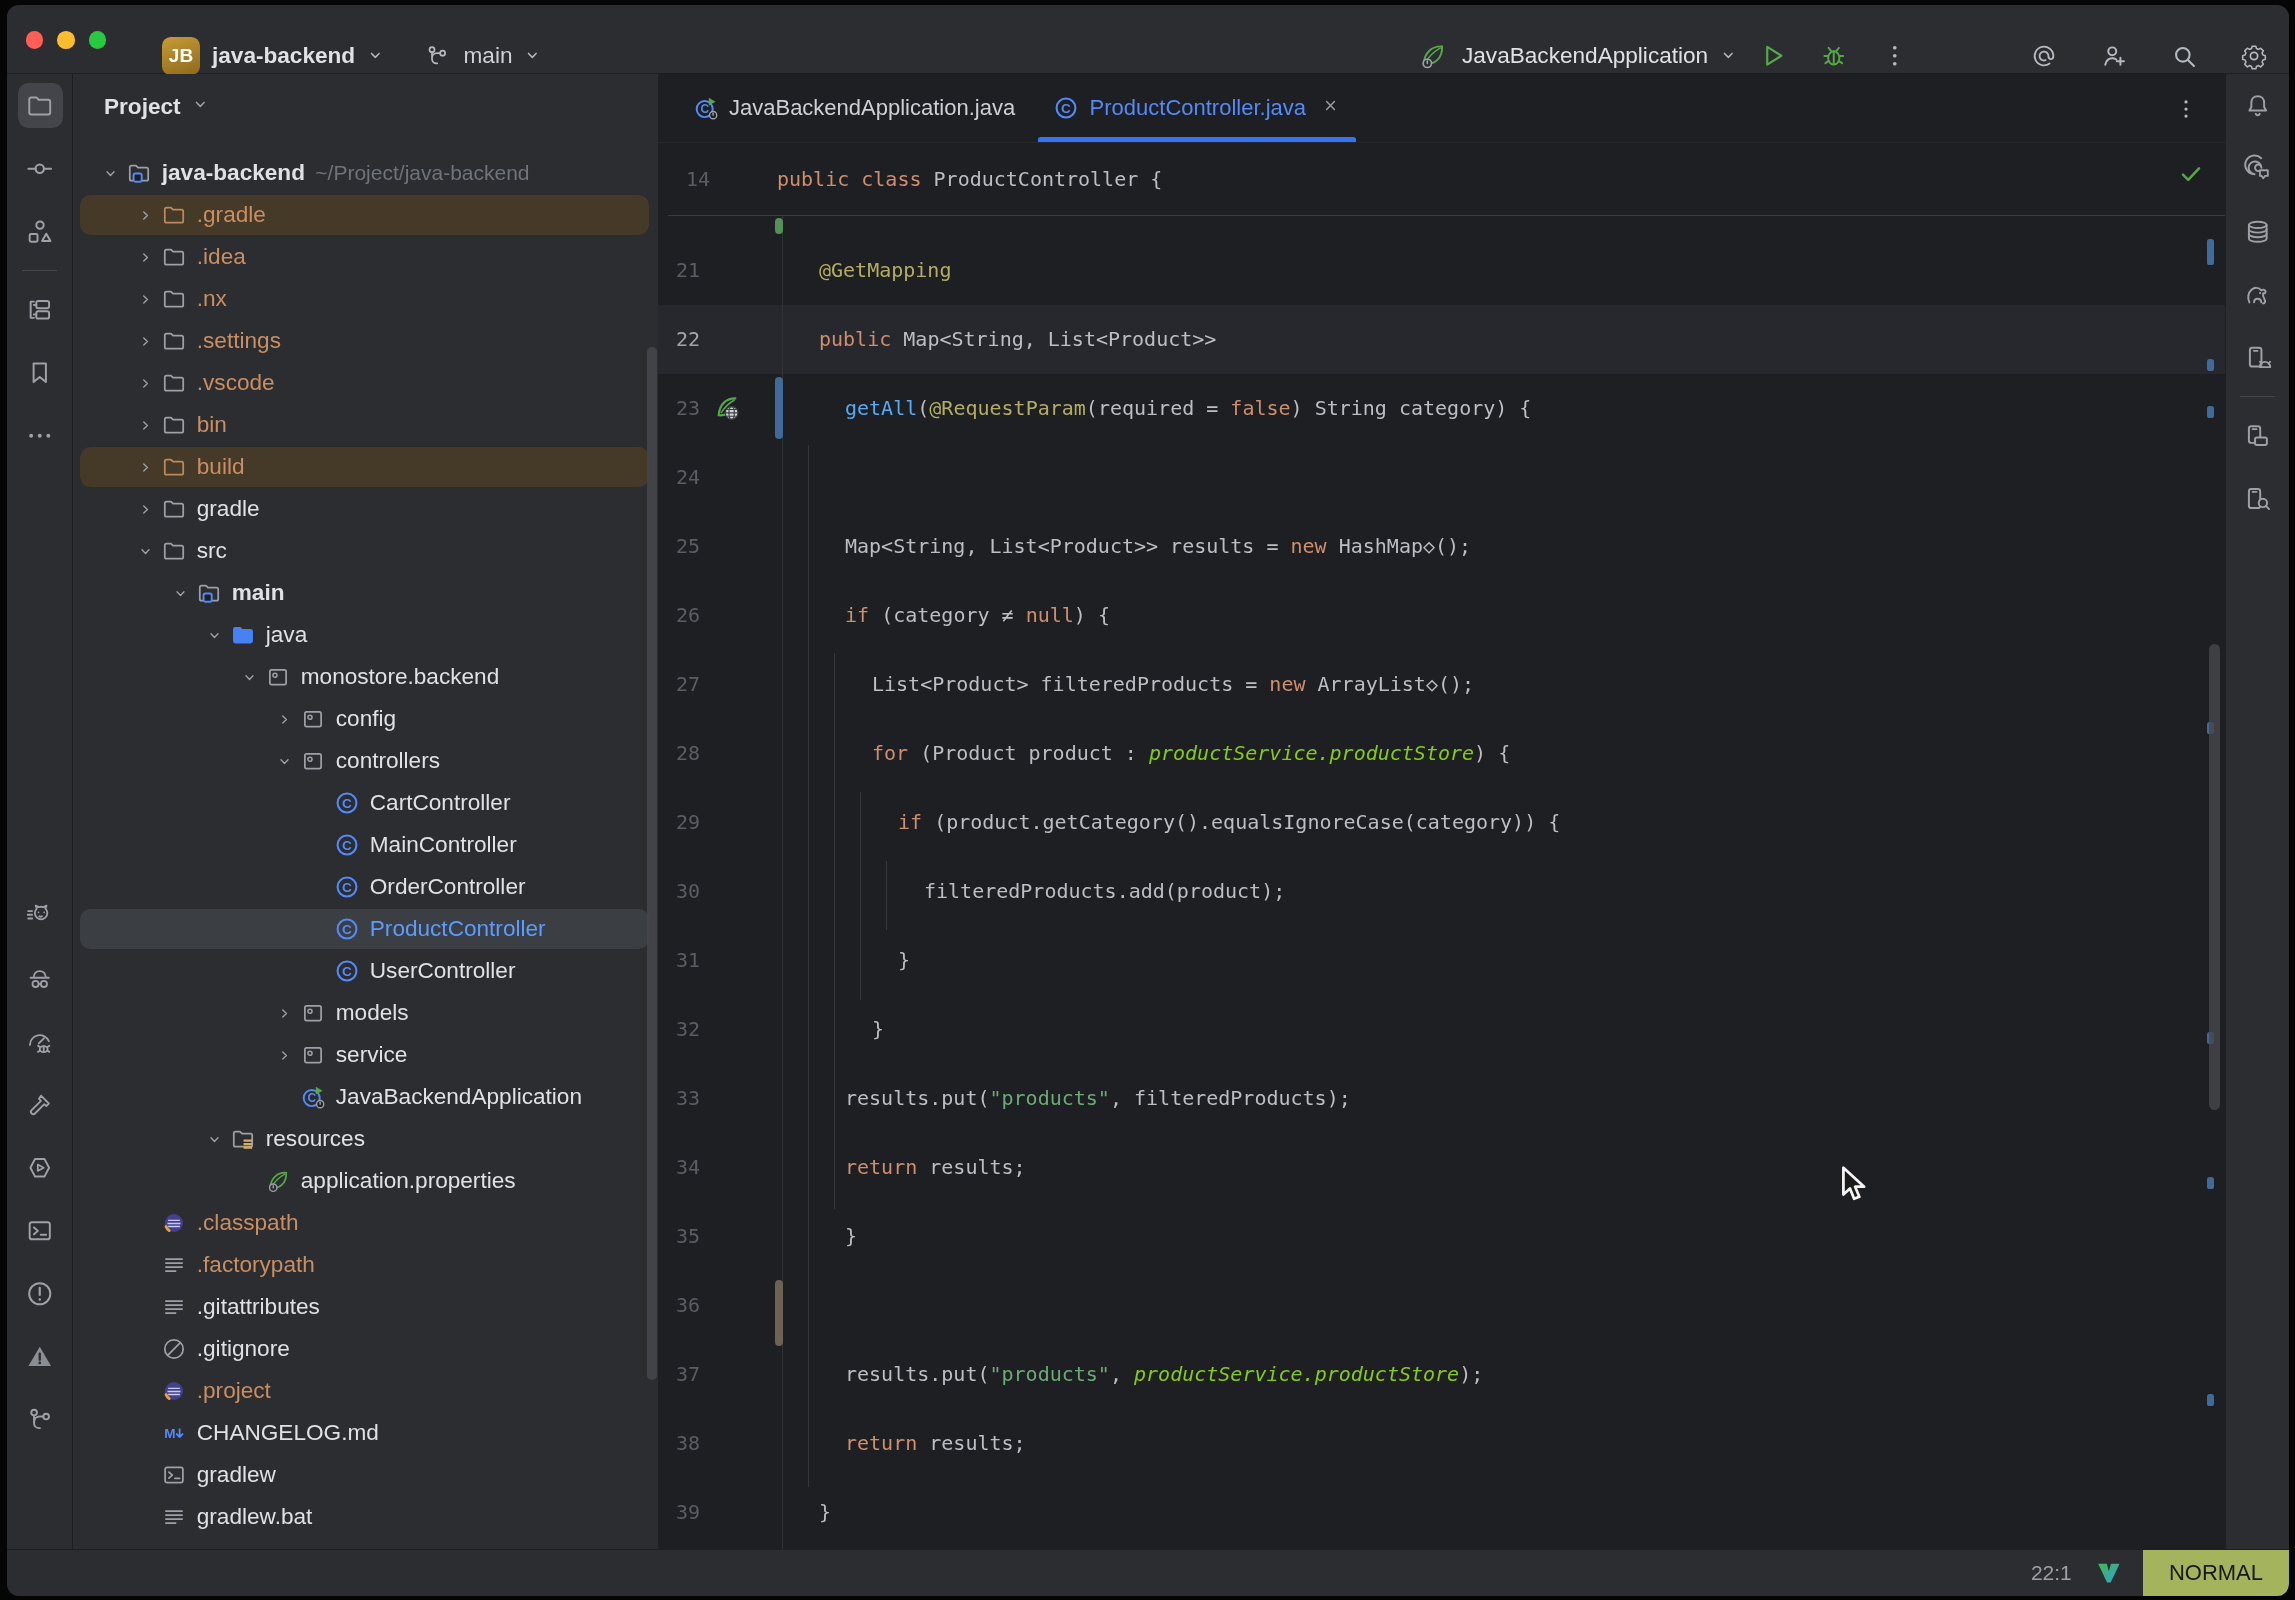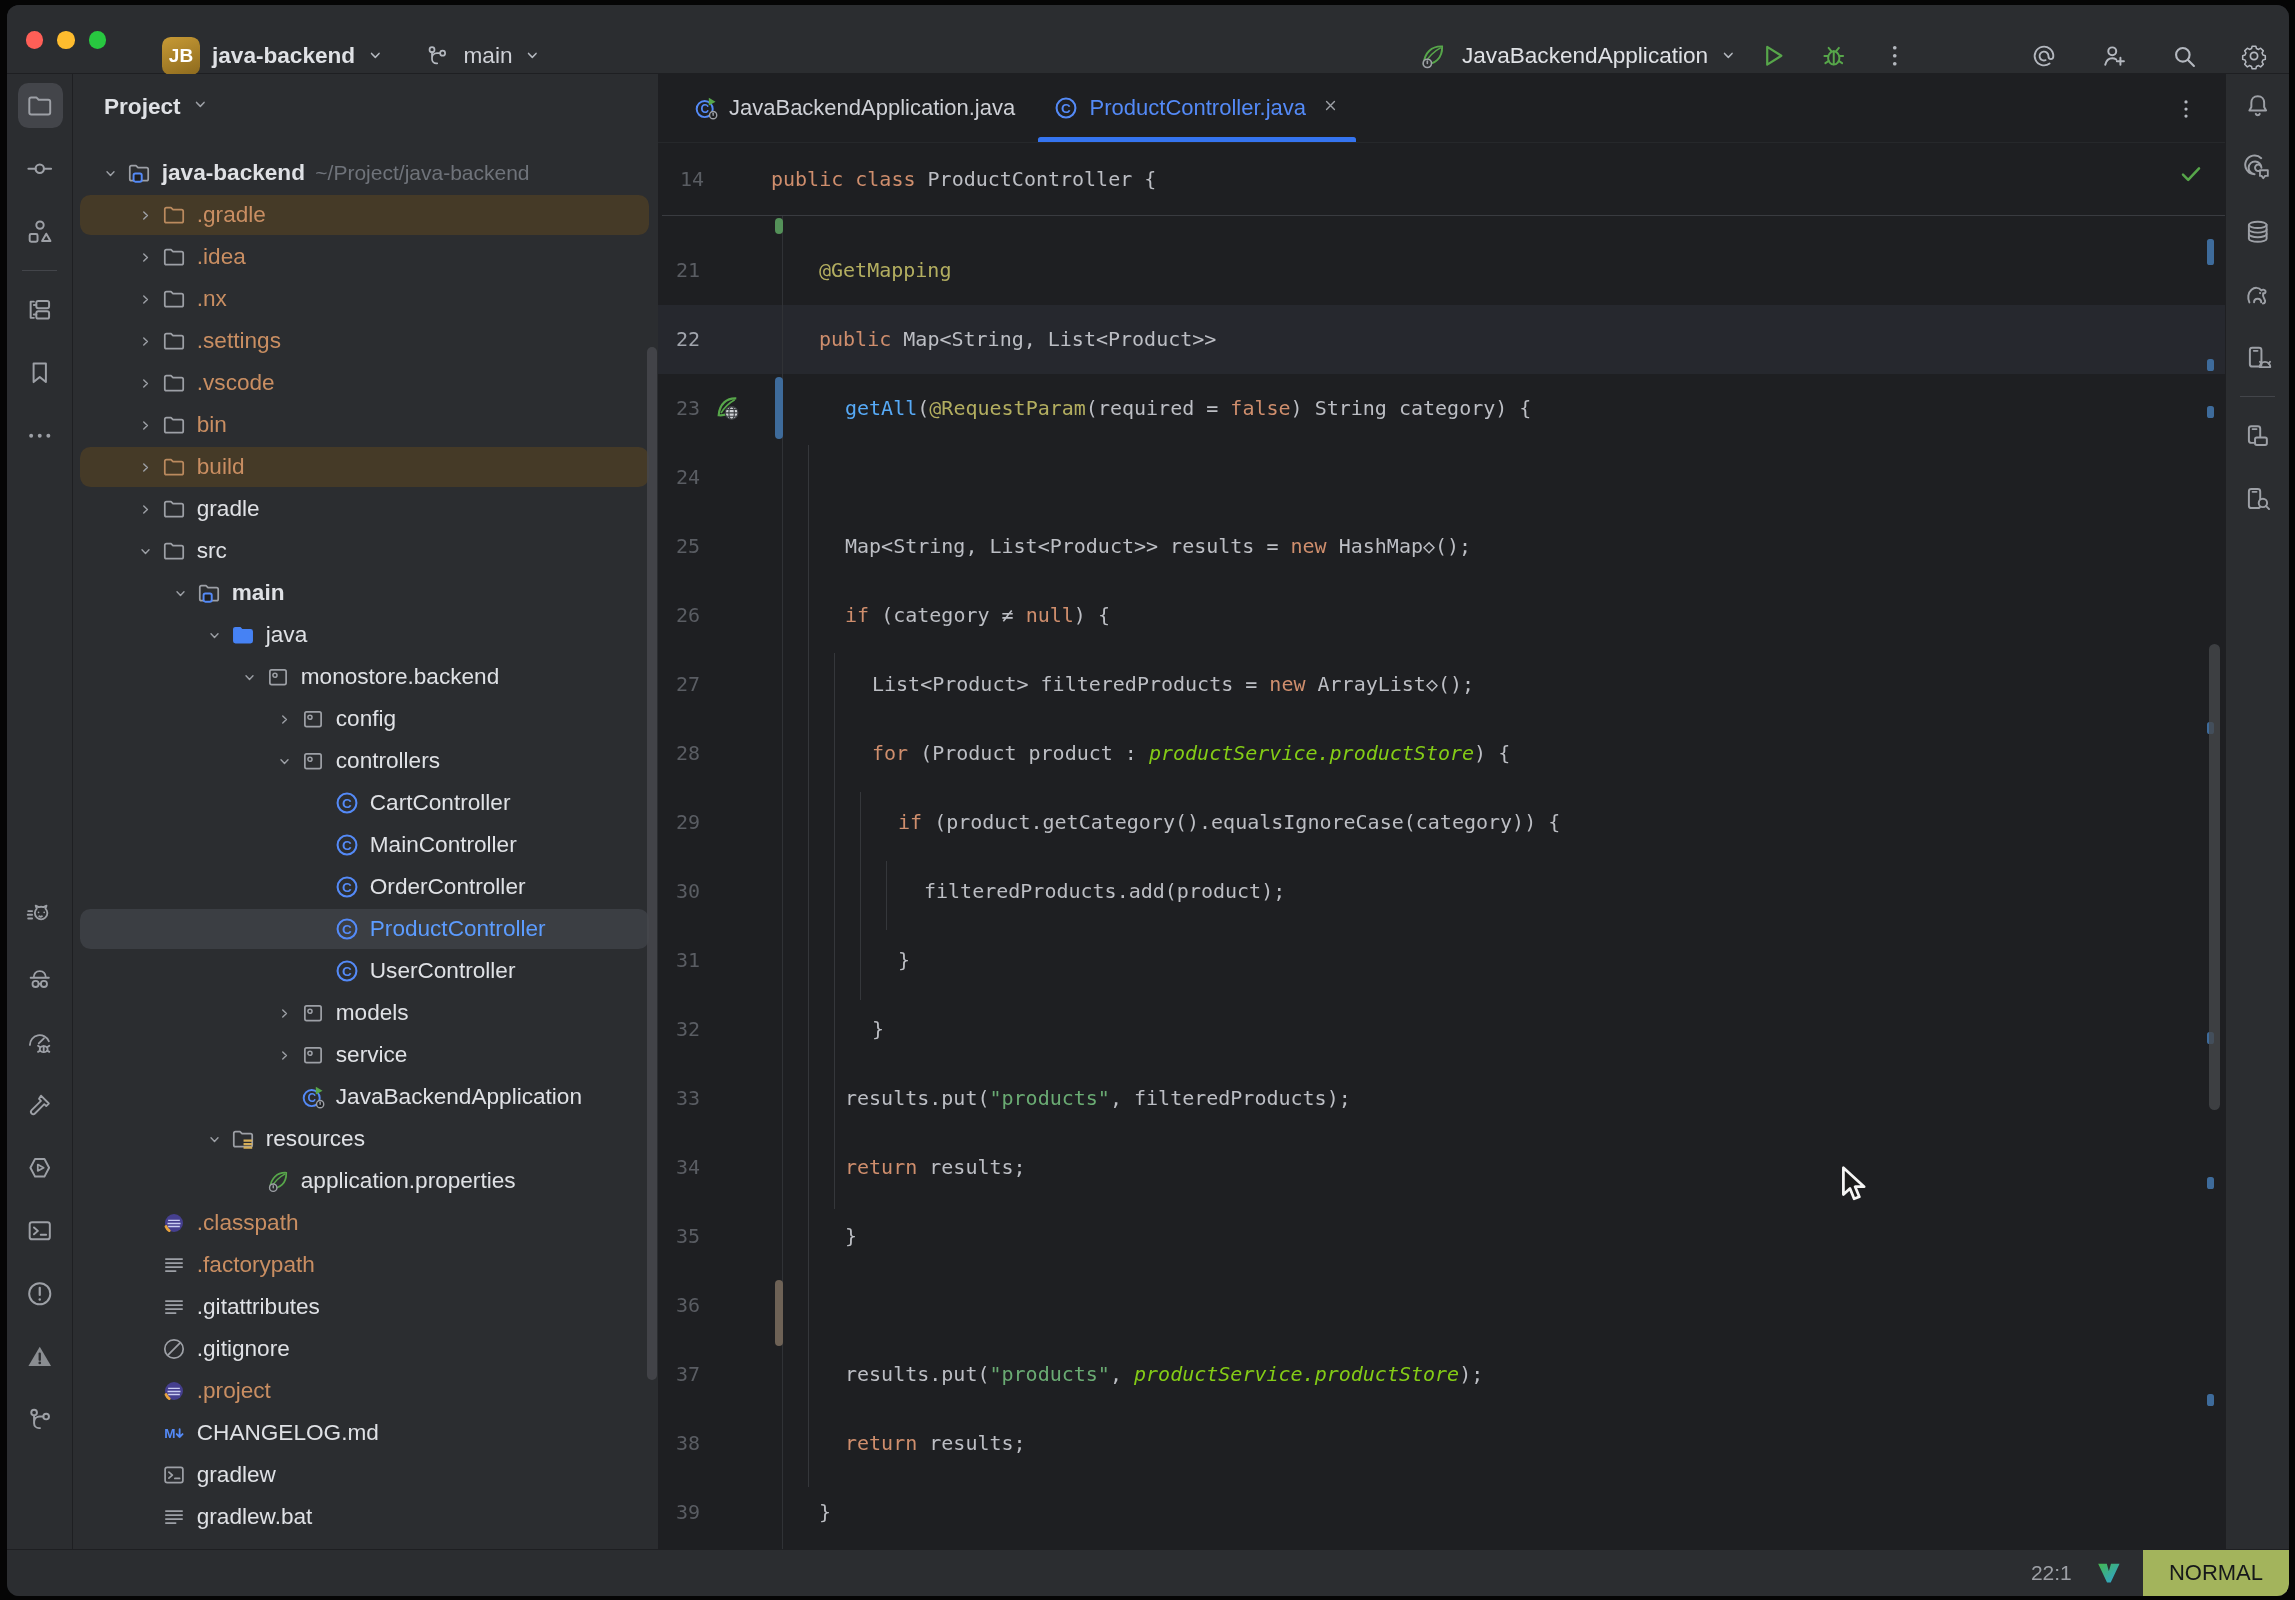--- a/index.html
+++ b/index.html
@@ -55,21 +55,21 @@
     font-family:"DejaVu Sans Mono", monospace; }
   .tabbar { position:absolute; left:0; right:0; top:0; height:69px; display:flex; align-items:stretch;
     padding-left:15.6px; border-bottom:0.9px solid #26282b; font-family:"Liberation Sans",sans-serif; }
   .tab { display:flex; align-items:center; gap:10.4px; padding:0 19px; font-size:22px; color:#ced0d6; position:relative; }
   .tab .underline { position:absolute; left:3.5px; right:3.5px; bottom:0; height:5.2px; border-radius:2.6px 2.6px 0 0; background:#3574f0; display:none; }
   .tab.active { color:#548af7; }
   .tab.active .underline { display:block; }
   .tab .closex { color:#9da0a6; font-size:21px; margin-left:3.5px; }
   .tab-kebab { position:absolute; right:24px; top:15.6px; }
 
-  .sticky { position:absolute; left:4px; right:0; top:69px; height:73px; border-bottom:0.9px solid #393b40; background:#1e1f22; z-index:4; }
+  .sticky { position:absolute; left:10px; right:0; top:69px; height:73px; border-bottom:0.9px solid #393b40; background:#1e1f22; z-index:4; }
   .coderows { position:absolute; left:0; right:0; top:142px; bottom:0; }
   .crow { height:69px; position:relative; }
   .crow.cur { background:#26282e; }
   .lnum { position:absolute; left:7px; top:0; width:35px; height:69px; line-height:69px; text-align:right;
     color:#5a5d63; font-size:20px; }
   .sticky .lnum { height:73px; line-height:73px; }
   .ctext { position:absolute; left:109px; top:0; height:69px; line-height:69px; white-space:pre; font-size:20px; }
   .sticky .ctext { height:73px; line-height:73px; }
   .tk-kw { color:#cf8e6d; } .tk-ann { color:#b3ae60; } .tk-str { color:#6aab73; }
   .tk-fld { color:#84cc16;font-style:italic; } .tk-mth { color:#57aaf7; } .tk-def { color:#bcbec4; }

